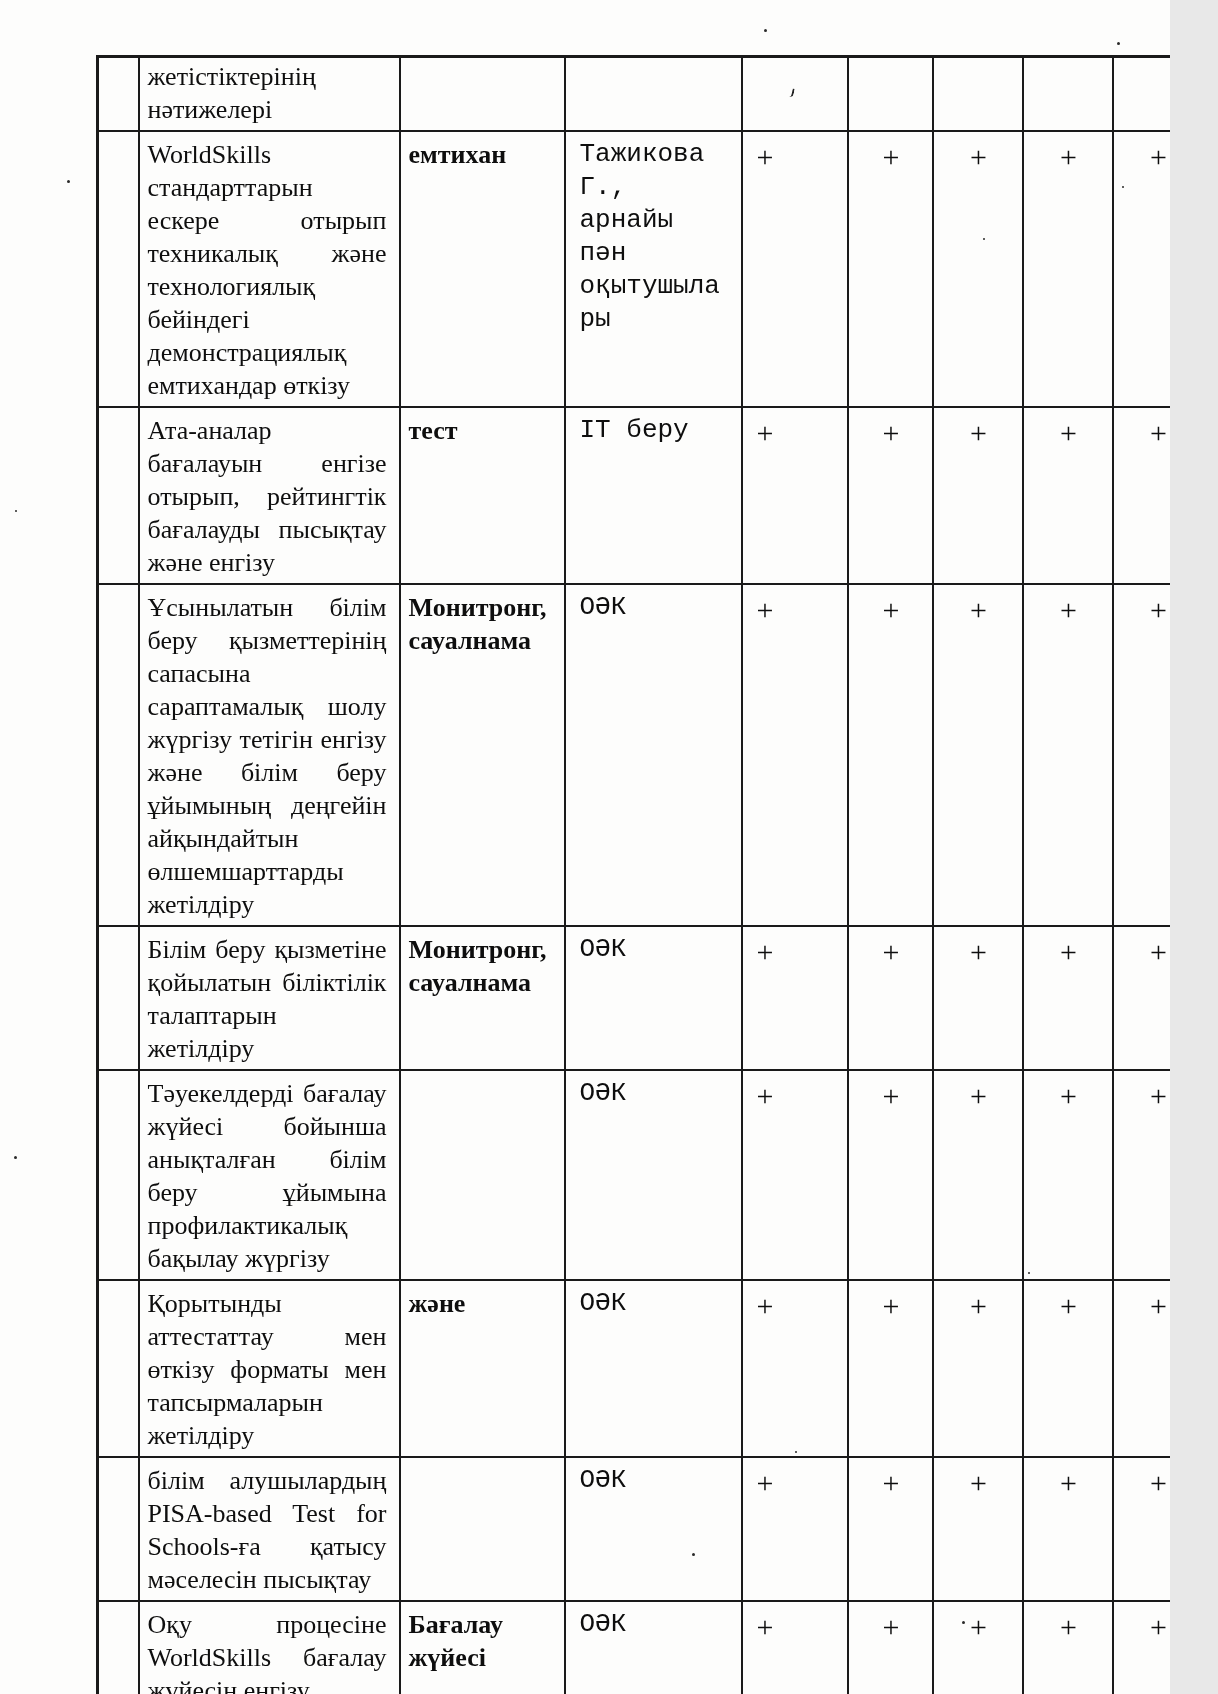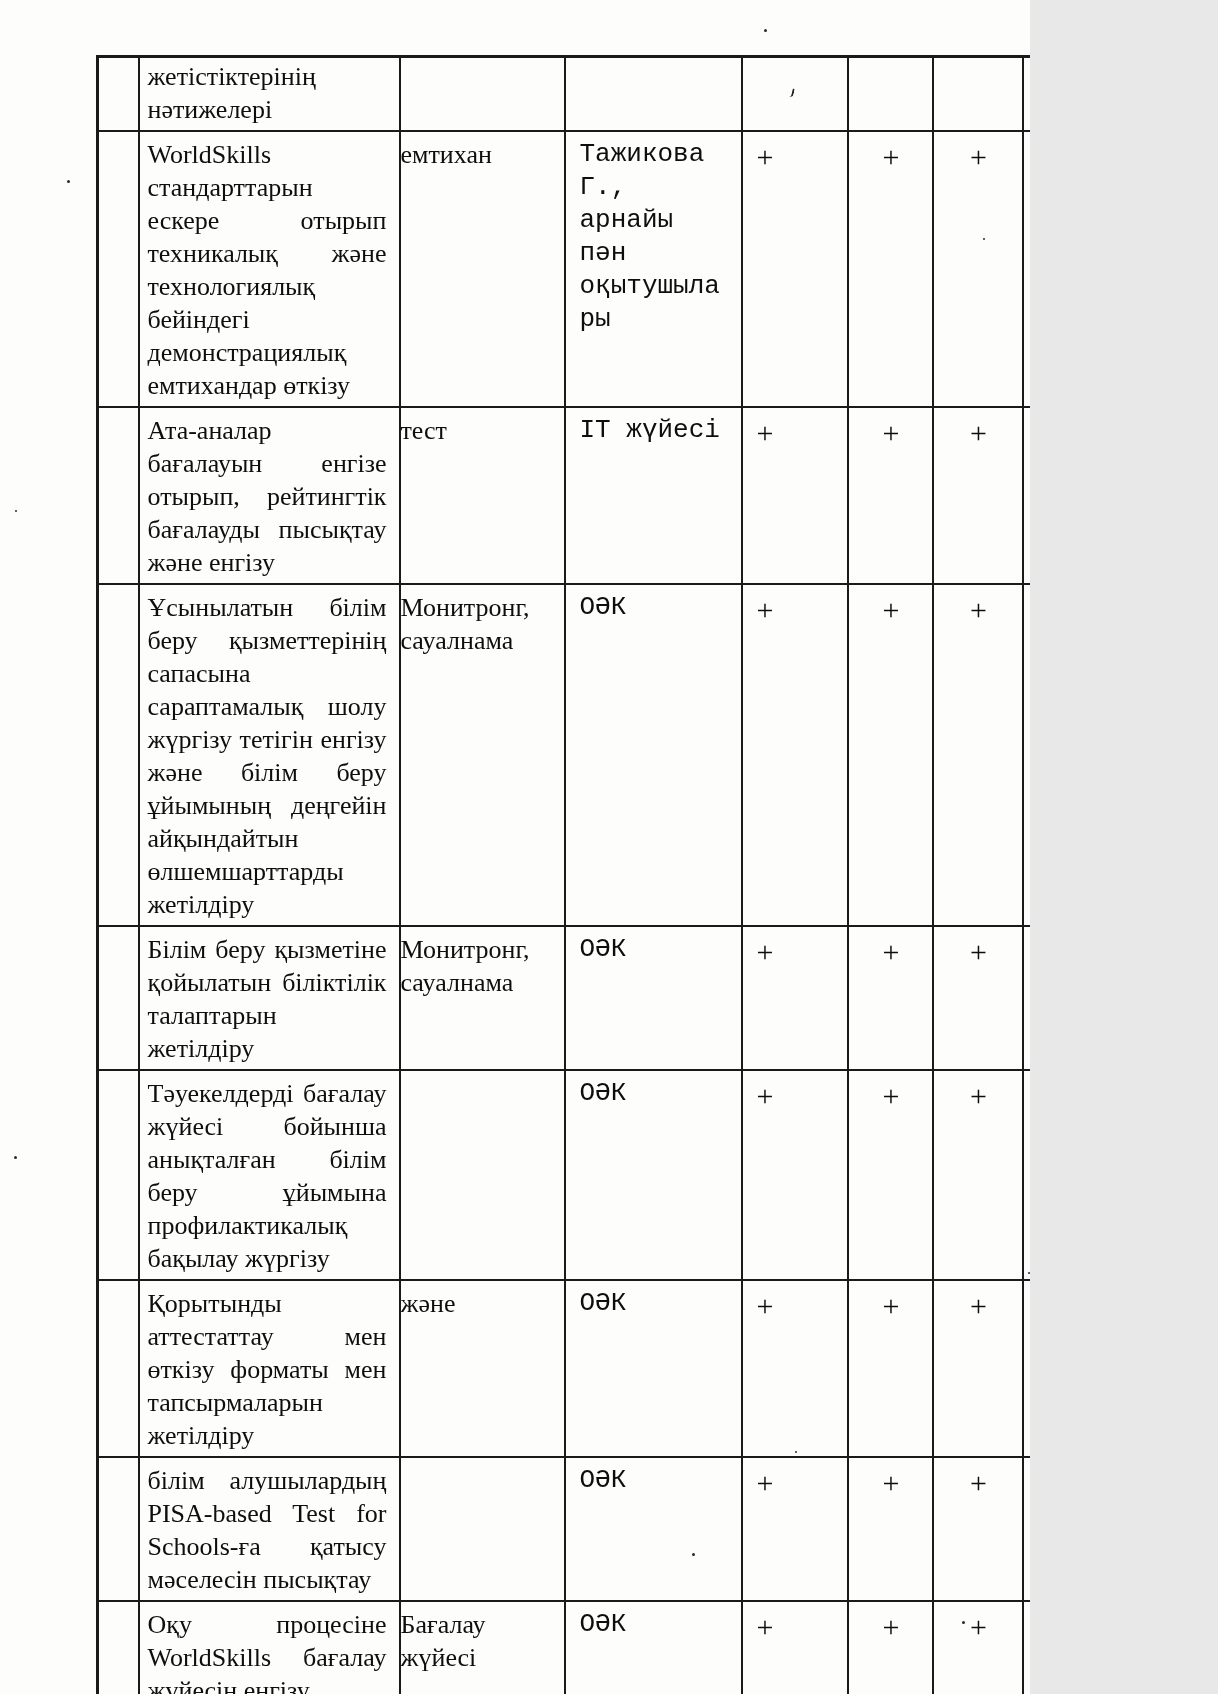--- a/index.html
+++ b/index.html
@@ -1,18 +1,18 @@
 <!DOCTYPE html>
 <html><head>
 <meta charset="utf-8">
 <style>
   html,body{margin:0;padding:0;background:#e8e8e8;}
   .page{
     position:relative;
-    width:1030px;height:1694px;
+    width:1170px;height:1694px;
     background:#fdfdfc;
     overflow:hidden;
     font-family:"Liberation Serif", serif;
   }
   table.plan{
     position:absolute;left:96px;top:55px;
     width:1104px;
     border-collapse:collapse;table-layout:fixed;
     border:3px solid #1a1a1a;border-right:0;
   }
@@ -29,21 +29,21 @@
   tr.r0 td{height:68px;padding-top:2px;}
   tr.r1 td{height:240px;}
   tr.r2 td{height:125px;margin-top:28px;}
   tr.r3 td{height:314px;}
   tr.r4 td{height:95px;}
   tr.r5 td{height:203px;}
   tr.r6 td{height:160px;margin-top:34px;}
   tr.r7 td{height:117px;margin-left:48px;}
   tr.r8 td{height:95px;}
   td.c-act{text-align:justify;padding-left:8px;padding-right:12px;}
-  td.c-form{padding-left:0;}
+  td.c-form{padding-left:8px;font-weight:bold;}
   td.c-resp{padding-left:14px;font-family:Liberation Mono, monospace;}
   td.c-mk{font-size:30px;line-height:30px;text-align:center;padding-top:10px;}
   td.c-mk.mk-l{text-align:left;padding-left:14px;}
   
   .speck{position:absolute;background:#2a2a2a;border-radius:50%;}
   .speck.s2{width:2px;height:2px;}
   .speck.s3{width:3px;height:3px;}
   .comma-mark{
     position:absolute;width:4px;height:9px;
     border-right:2px solid #222;border-radius:0 0 4px 0;
@@ -87,21 +87,21 @@
         <td class="c-mk mk-l">+</td>
         <td class="c-mk">+</td>
         <td class="c-mk">+</td>
         <td class="c-mk">+</td>
         <td class="c-mk">+</td>
       </tr>
       <tr class="r2">
         <td class="c-num"></td>
         <td class="c-act">Ата-аналар бағалауын енгізе отырып, рейтингтік бағалауды пысықтау және енгізу</td>
         <td class="c-form">тест</td>
-        <td class="c-resp">IT жүйесі</td>
+        <td class="c-resp">IT беру</td>
         <td class="c-mk mk-l">+</td>
         <td class="c-mk">+</td>
         <td class="c-mk">+</td>
         <td class="c-mk">+</td>
         <td class="c-mk">+</td>
       </tr>
       <tr class="r3">
         <td class="c-num"></td>
         <td class="c-act">Ұсынылатын білім беру қызметтерінің сапасына сараптамалық шолу жүргізу тетігін енгізу және білім беру ұйымының деңгейін айқындайтын өлшемшарттарды жетілдіру</td>
         <td class="c-form">Монитронг, сауалнама</td>

